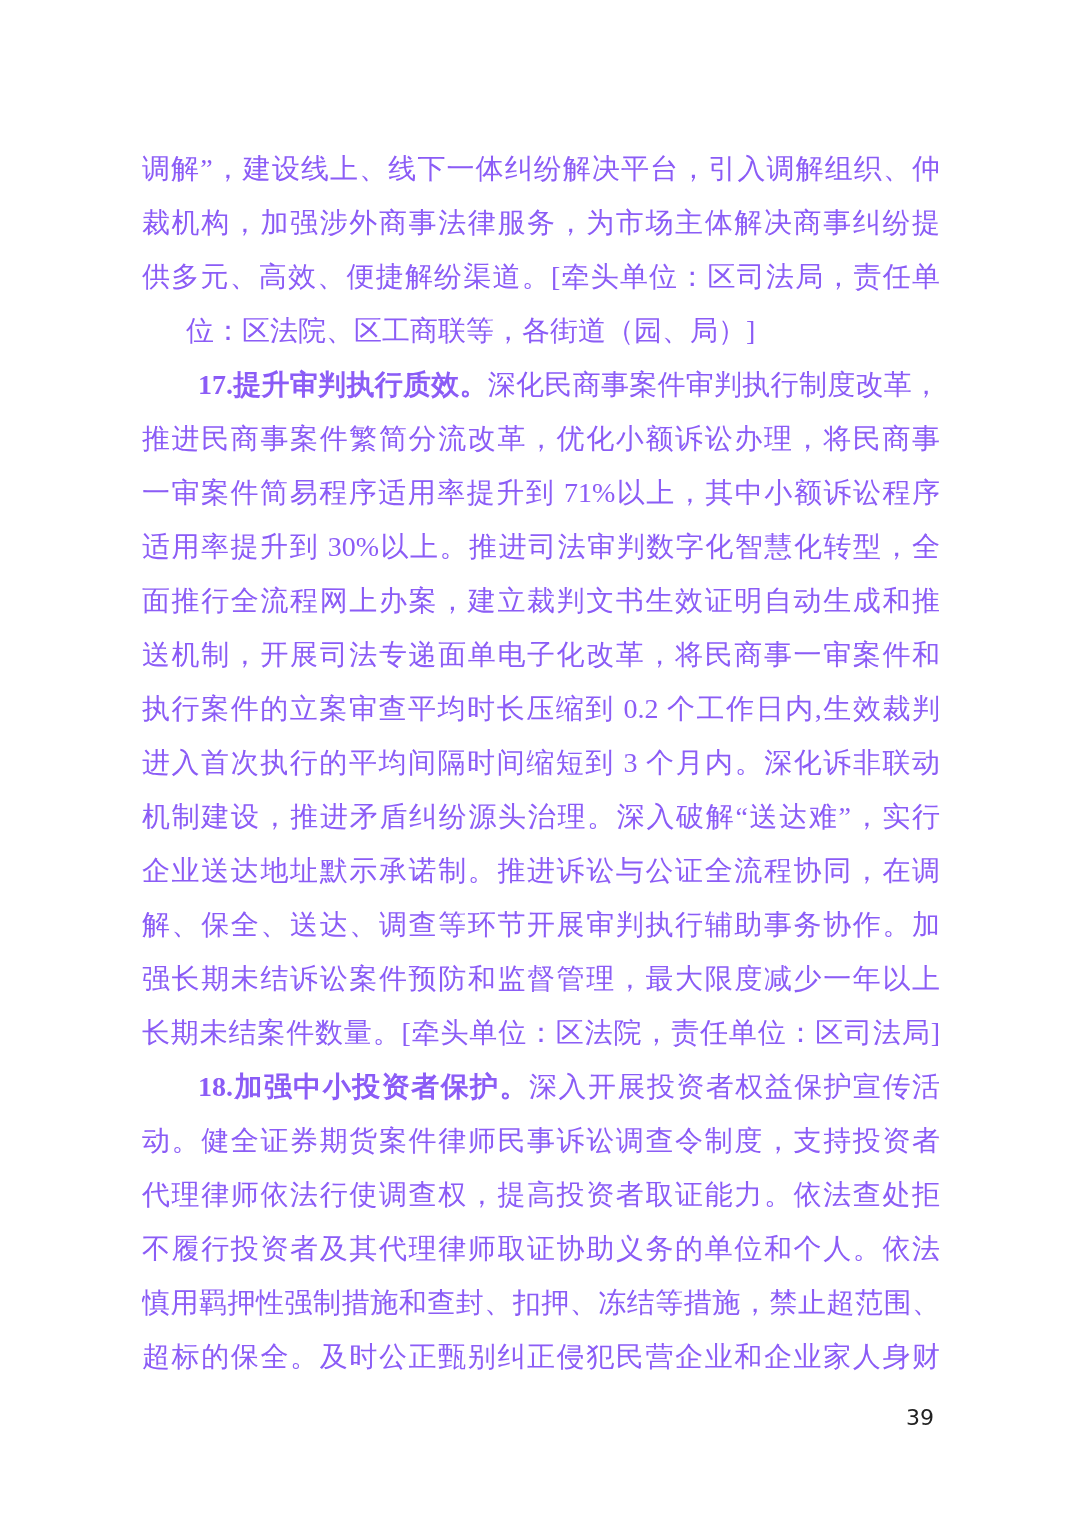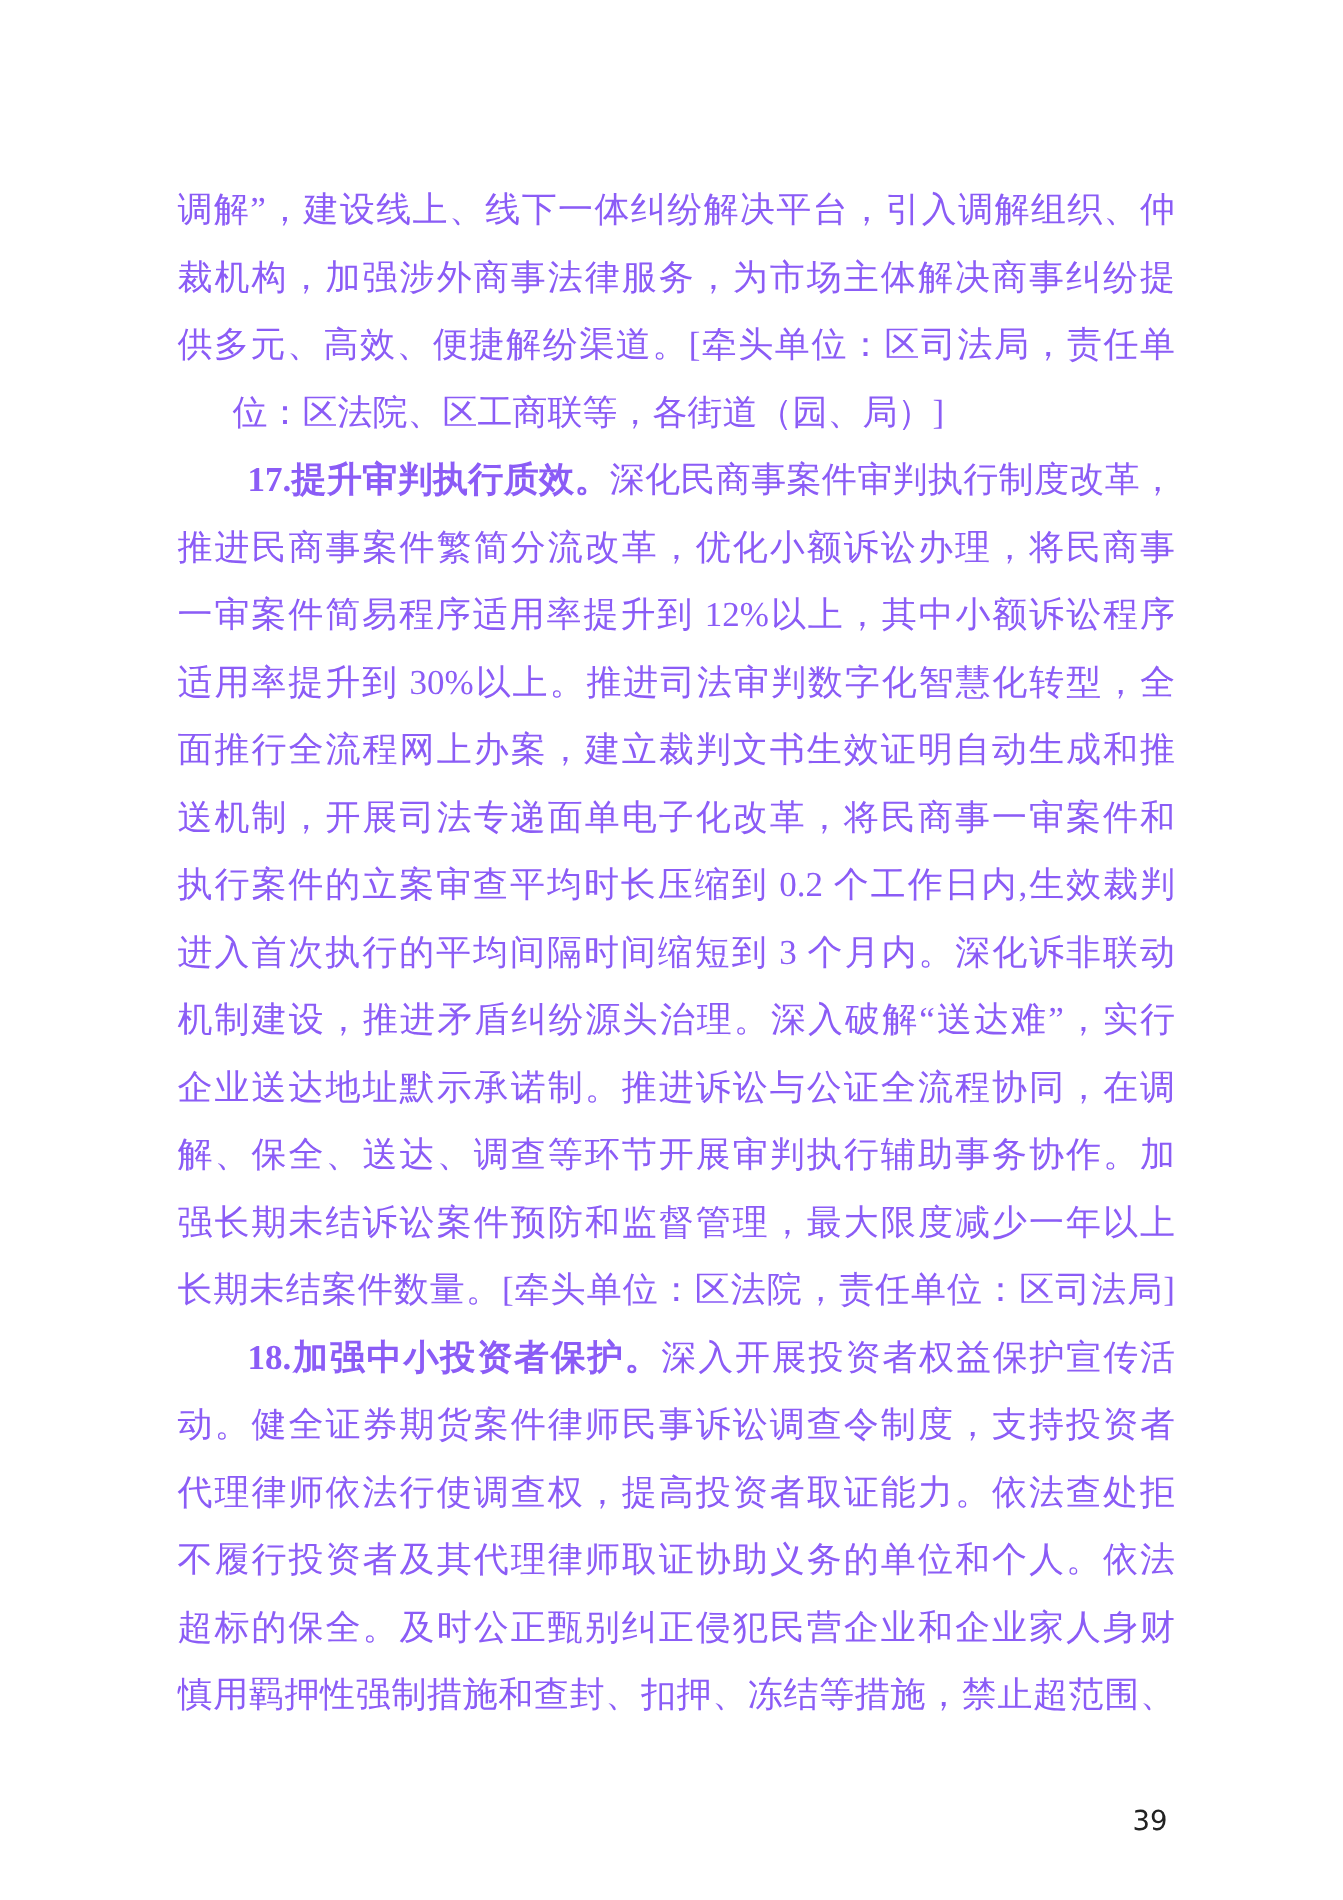--- a/index.html
+++ b/index.html
@@ -31,46 +31,45 @@
   .line.indent { text-indent: 56px; }
   .bold { font-weight: bold; }
   #page-number {
     position: absolute;
     left: 906px;
     top: 1404px;
     font-size: 22px;
     line-height: 28px;
     color: #222222;
     font-family: "DejaVu Sans", sans-serif;
-    margin-top: 40px;
   }
 </style>
 </head>
 <body>
 
 <main>
   <section id="text-block">
       <div class="line"><span>调解”，建设线上、线下一体纠纷解决平台，引入调解组织、仲</span></div>
       <div class="line"><span>裁机构，加强涉外商事法律服务，为市场主体解决商事纠纷提</span></div>
       <div class="line"><span>供多元、高效、便捷解纷渠道。[牵头单位：区司法局，责任单</span></div>
       <div class="line nofill"><span>位：区法院、区工商联等，各街道（园、局）]</span></div>
       <div class="line indent"><span class="bold">17.提升审判执行质效。</span><span>深化民商事案件审判执行制度改革，</span></div>
       <div class="line"><span>推进民商事案件繁简分流改革，优化小额诉讼办理，将民商事</span></div>
-      <div class="line"><span>一审案件简易程序适用率提升到 12%以上，其中小额诉讼程序</span></div>
+      <div class="line"><span>一审案件简易程序适用率提升到 71%以上，其中小额诉讼程序</span></div>
       <div class="line"><span>适用率提升到 30%以上。推进司法审判数字化智慧化转型，全</span></div>
       <div class="line"><span>面推行全流程网上办案，建立裁判文书生效证明自动生成和推</span></div>
       <div class="line"><span>送机制，开展司法专递面单电子化改革，将民商事一审案件和</span></div>
       <div class="line"><span>执行案件的立案审查平均时长压缩到 0.2 个工作日内,生效裁判</span></div>
       <div class="line"><span>进入首次执行的平均间隔时间缩短到 3 个月内。深化诉非联动</span></div>
       <div class="line"><span>机制建设，推进矛盾纠纷源头治理。深入破解“送达难”，实行</span></div>
       <div class="line"><span>企业送达地址默示承诺制。推进诉讼与公证全流程协同，在调</span></div>
       <div class="line"><span>解、保全、送达、调查等环节开展审判执行辅助事务协作。加</span></div>
       <div class="line"><span>强长期未结诉讼案件预防和监督管理，最大限度减少一年以上</span></div>
       <div class="line"><span>长期未结案件数量。[牵头单位：区法院，责任单位：区司法局]</span></div>
       <div class="line indent"><span class="bold">18.加强中小投资者保护。</span><span>深入开展投资者权益保护宣传活</span></div>
       <div class="line"><span>动。健全证券期货案件律师民事诉讼调查令制度，支持投资者</span></div>
       <div class="line"><span>代理律师依法行使调查权，提高投资者取证能力。依法查处拒</span></div>
       <div class="line"><span>不履行投资者及其代理律师取证协助义务的单位和个人。依法</span></div>
+      <div class="line"><span>慎用羁押性强制措施和查封、扣押、冻结等措施，禁止超范围、</span></div>
       <div class="line"><span>超标的保全。及时公正甄别纠正侵犯民营企业和企业家人身财</span></div>
-      <div class="line"><span>慎用羁押性强制措施和查封、扣押、冻结等措施，禁止超范围、</span></div>
     </section>
   <div id="page-number">39</div>
 </main>
 
 </body></html>

